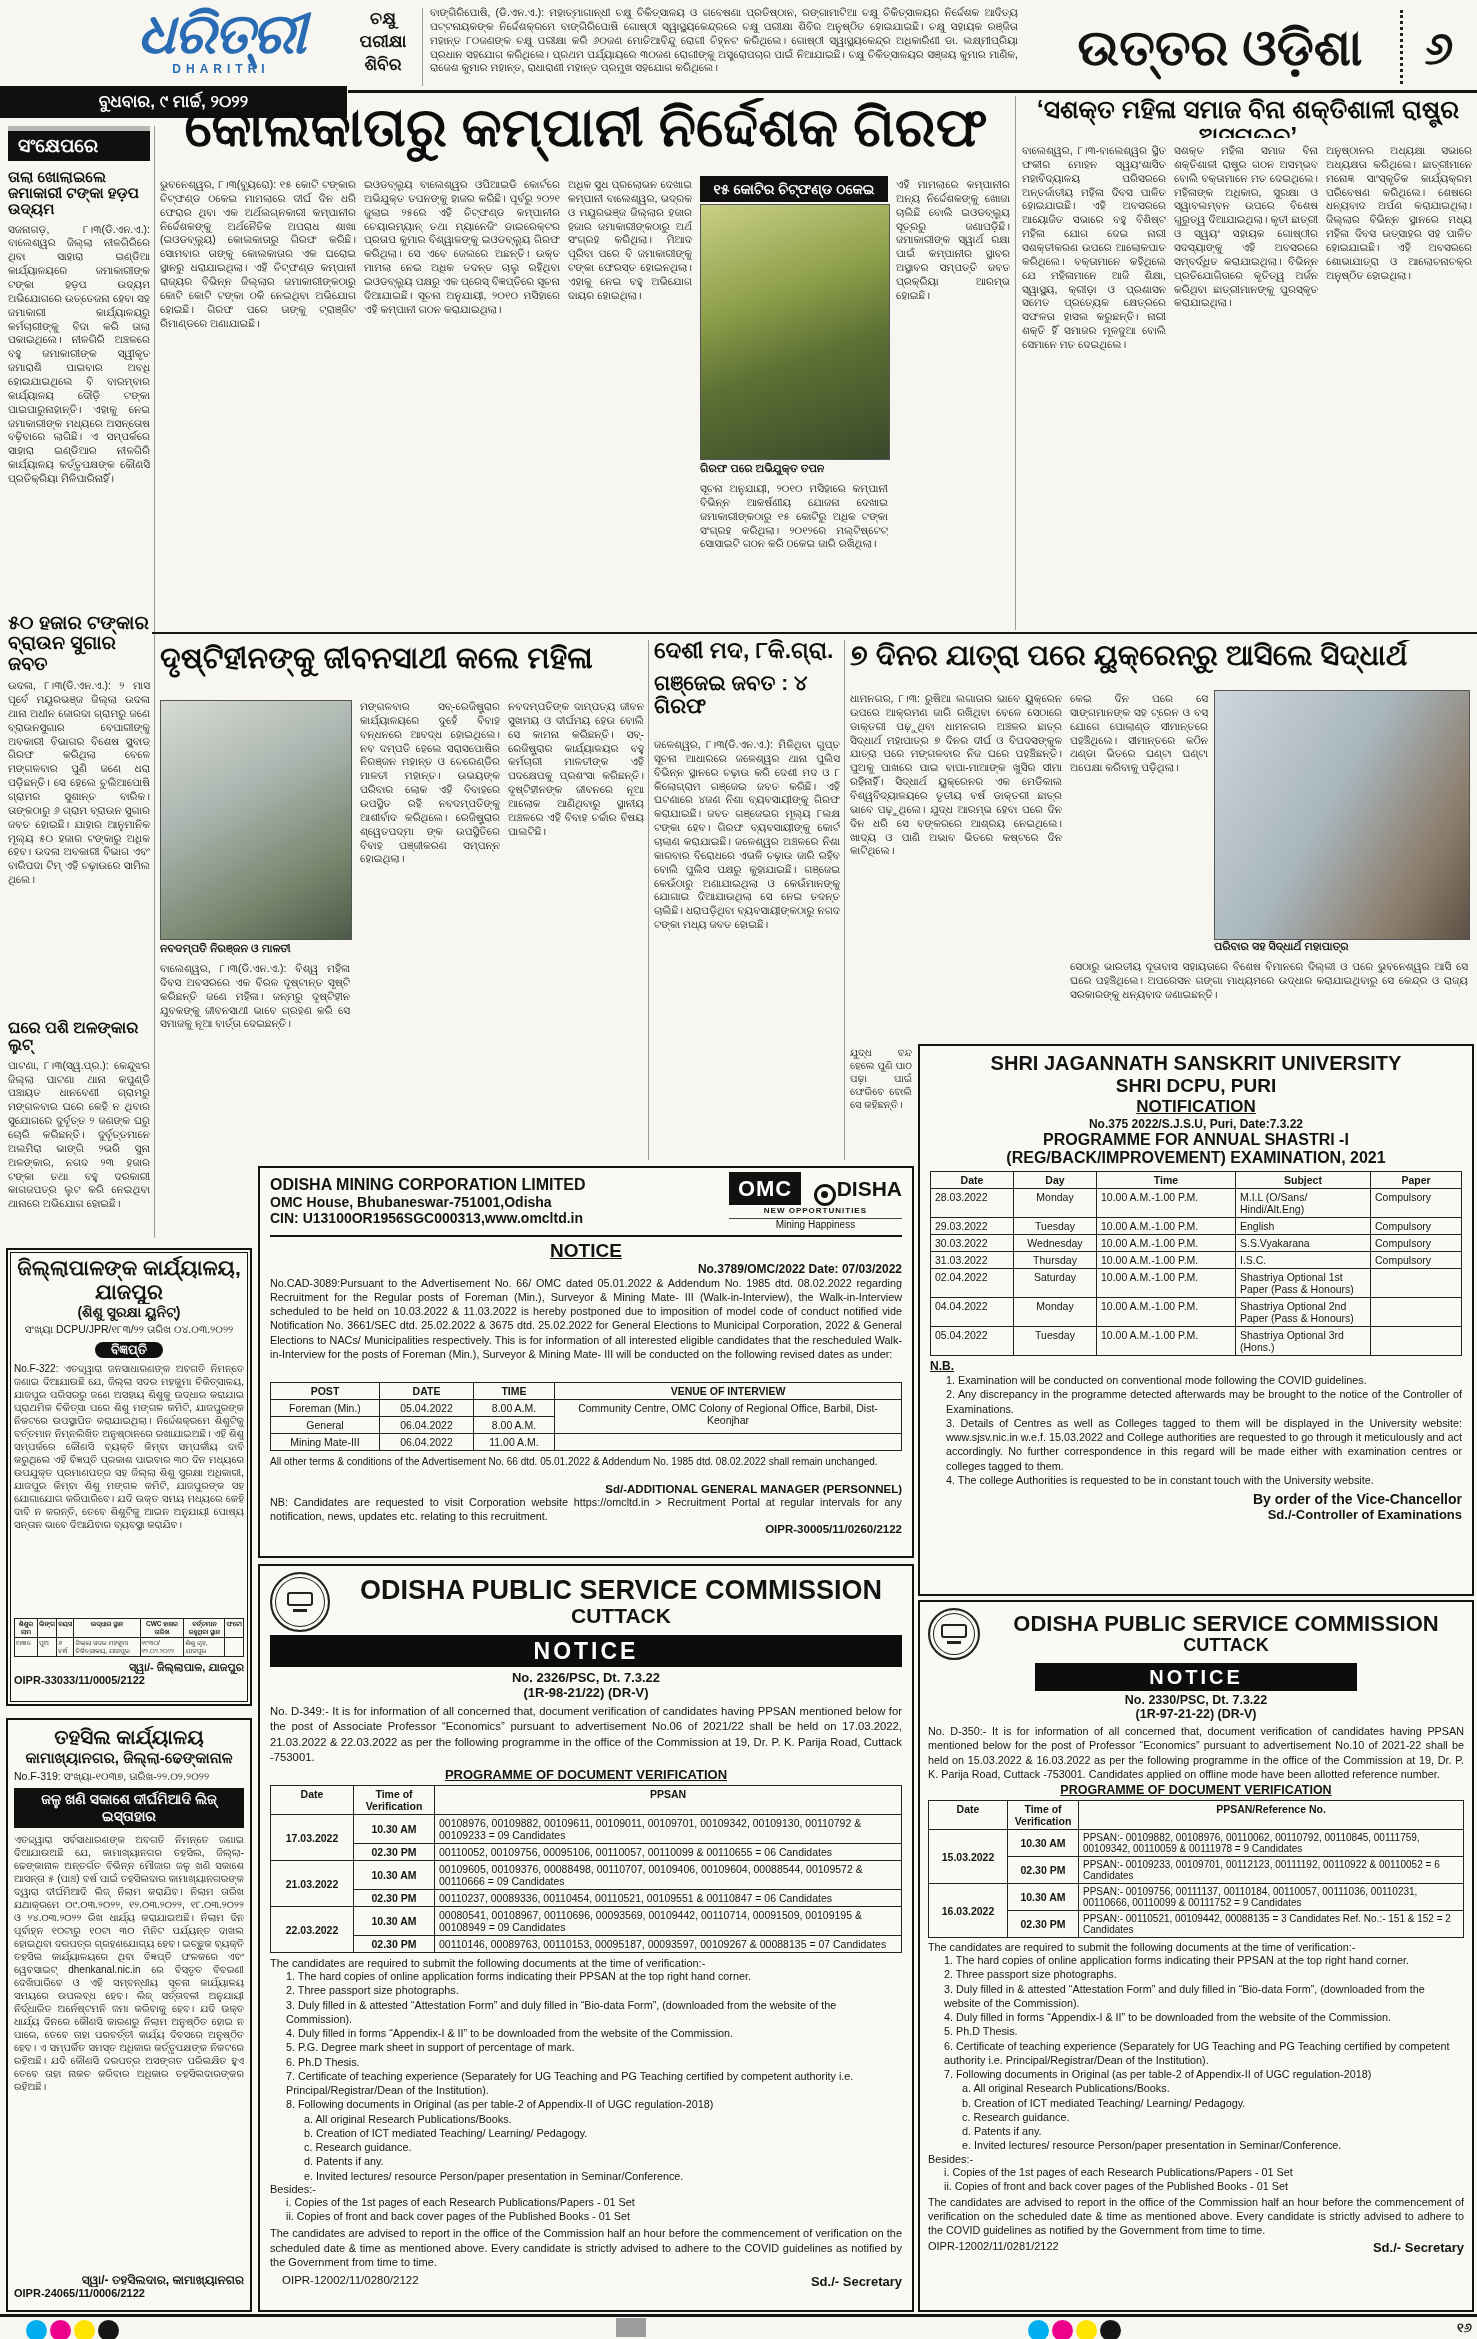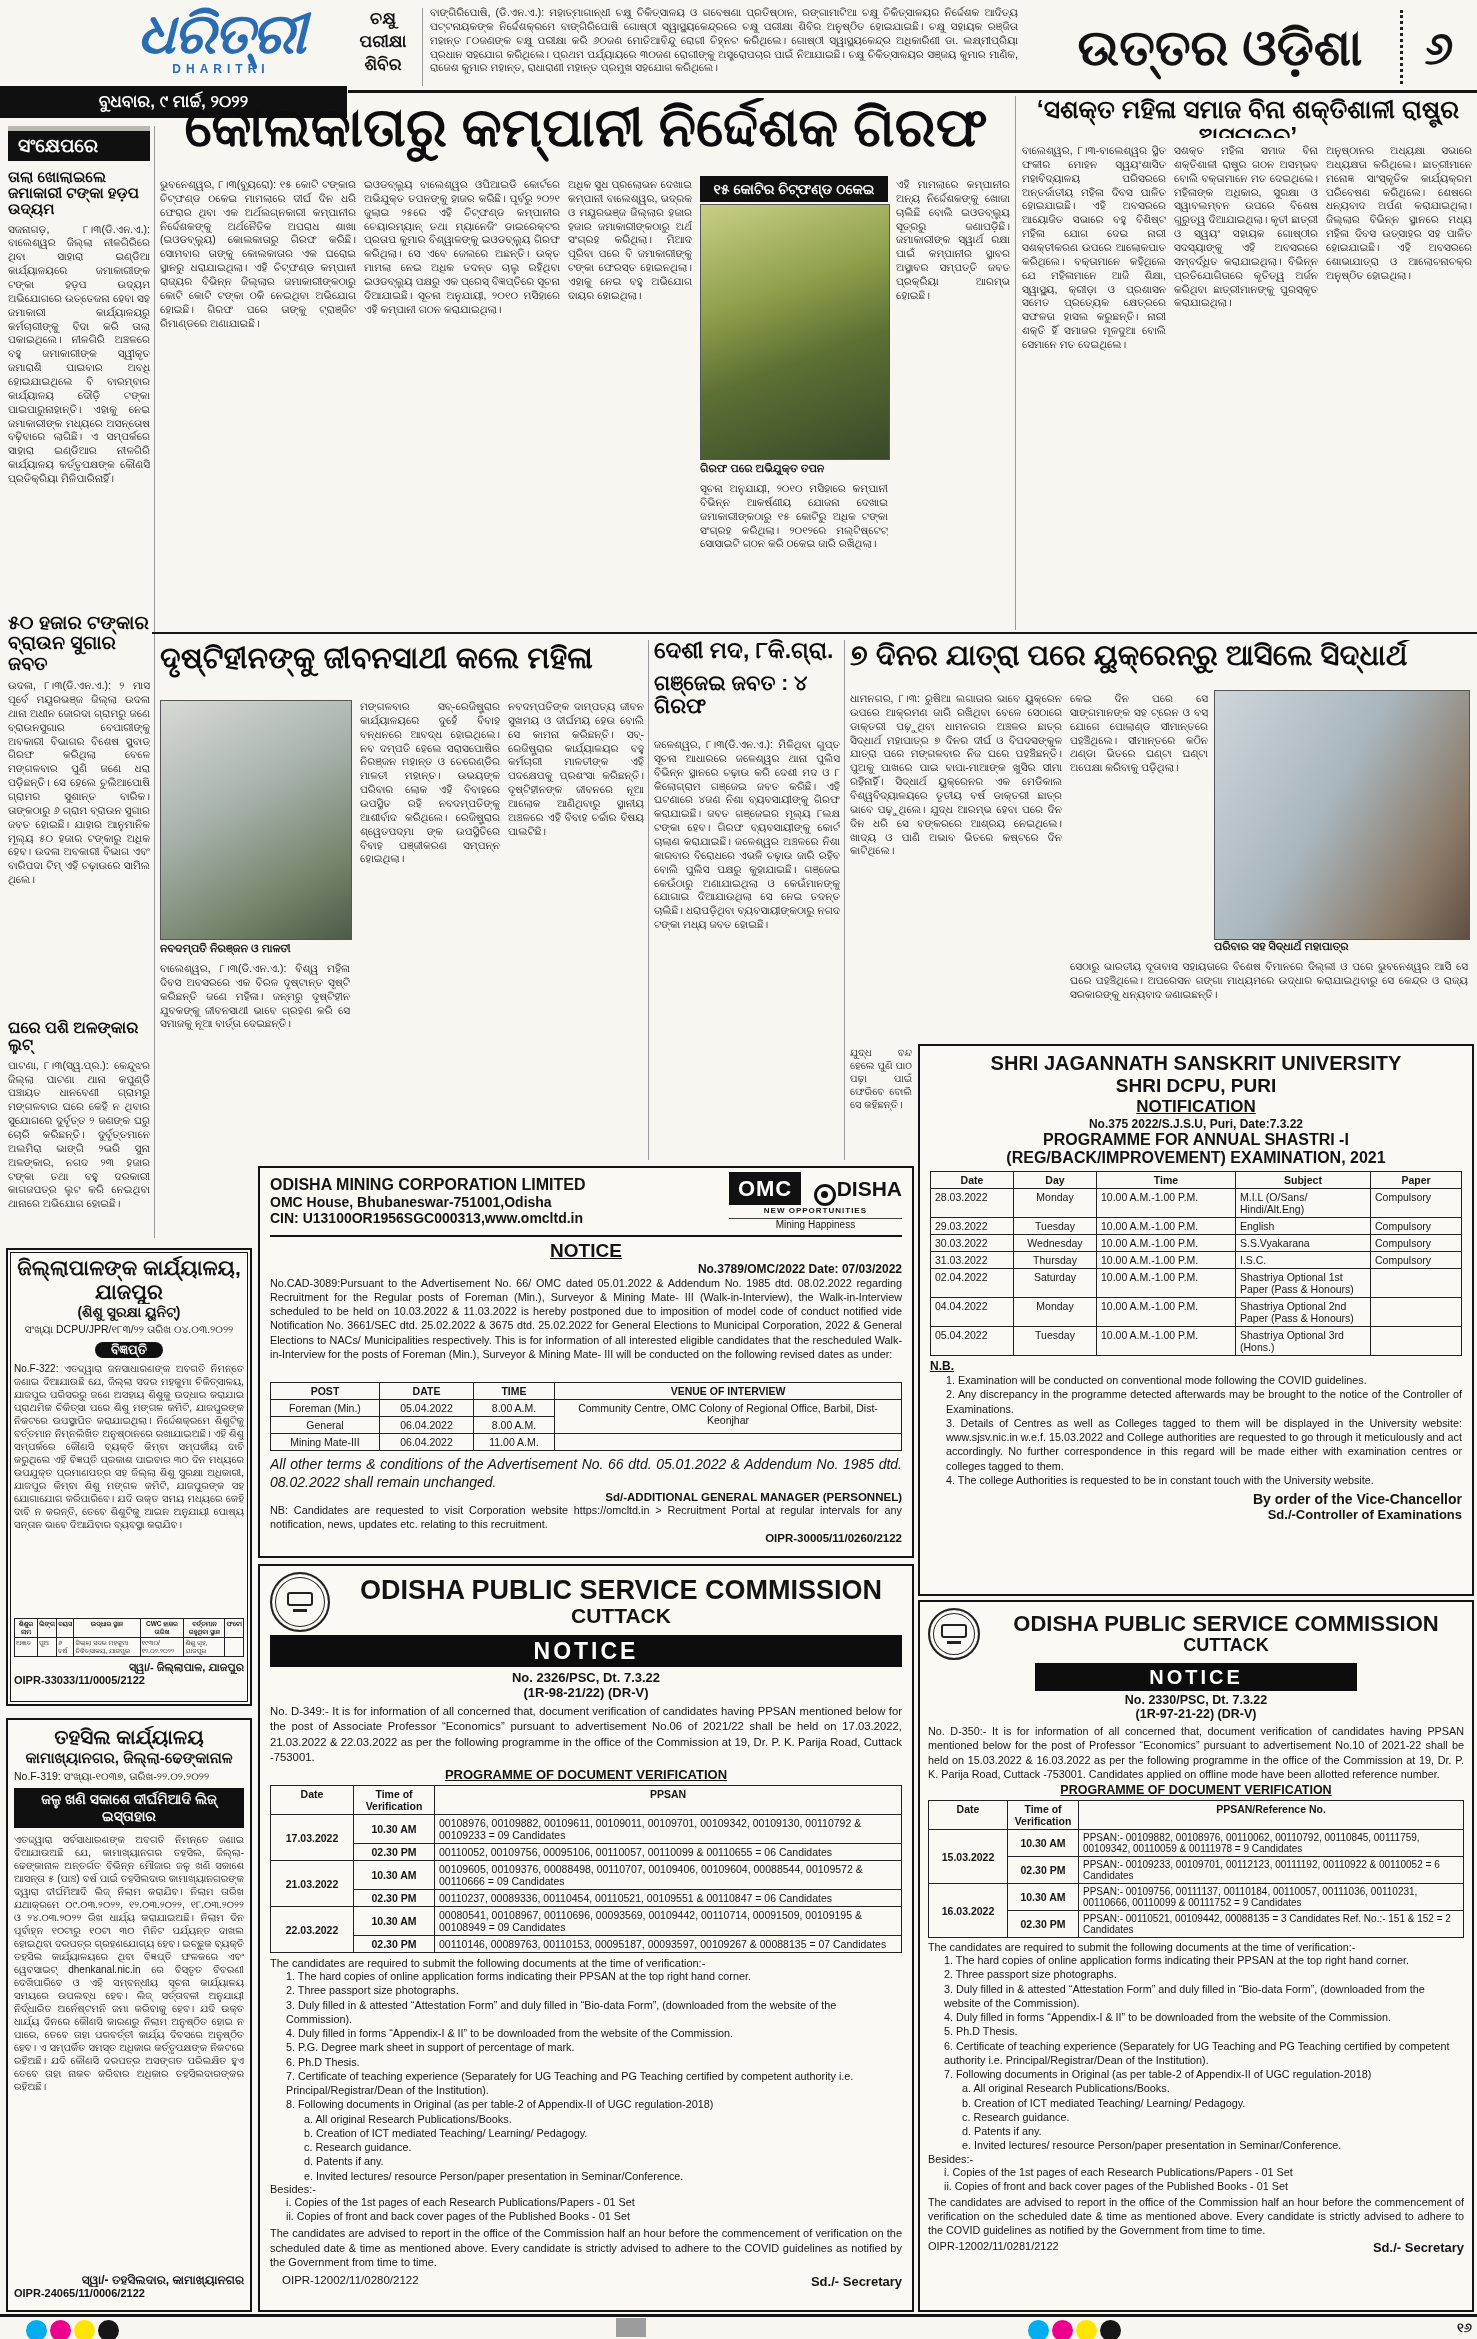--- a/index.html
+++ b/index.html
@@ -189,22 +189,22 @@
         <td class="ctr">8.00 A.M.</td>
       </tr>
       <tr>
         <td class="ctr">Mining Mate-III</td>
         <td class="ctr">06.04.2022</td>
         <td class="ctr">11.00 A.M.</td>
         <td></td>
       </tr>
     </tbody>
       </table>
-    <div class="j clip" style="font-size:14px;line-height:1.32;margin-top:4px;font-style:italic;">All other terms &amp; conditions of the Advertisement No. 66 dtd. 05.01.2022 &amp; Addendum No. 1985 dtd. 08.02.2022 shall remain unchanged.</div>
-    <div class="b rt clip" style="font-size:11.5px;margin-top:0;">Sd/-ADDITIONAL GENERAL MANAGER (PERSONNEL)</div>
+    <div class="j clip" style="font-size:10px;line-height:1.32;margin-top:4px;">All other terms &amp; conditions of the Advertisement No. 66 dtd. 05.01.2022 &amp; Addendum No. 1985 dtd. 08.02.2022 shall remain unchanged.</div>
+    <div class="b rt clip" style="font-size:11.5px;margin-top:15px;">Sd/-ADDITIONAL GENERAL MANAGER (PERSONNEL)</div>
     <div class="j clip" style="font-size:10.8px;line-height:1.3;">NB: Candidates are requested to visit Corporation website https://omcltd.in &gt; Recruitment Portal at regular intervals for any notification, news, updates etc. relating to this recruitment.</div>
     <div class="b rt clip" style="font-size:11.5px;">OIPR-30005/11/0260/2122</div>
   </div>
 
   <div class="abs box" style="left:258px;top:1564px;width:656px;height:748px;padding:6px 10px;">
     <div style="display:flex;align-items:center;gap:10px;">
       <div class="seal">
           <div class="s1"></div>
           <div class="s2"></div>
         </div>

